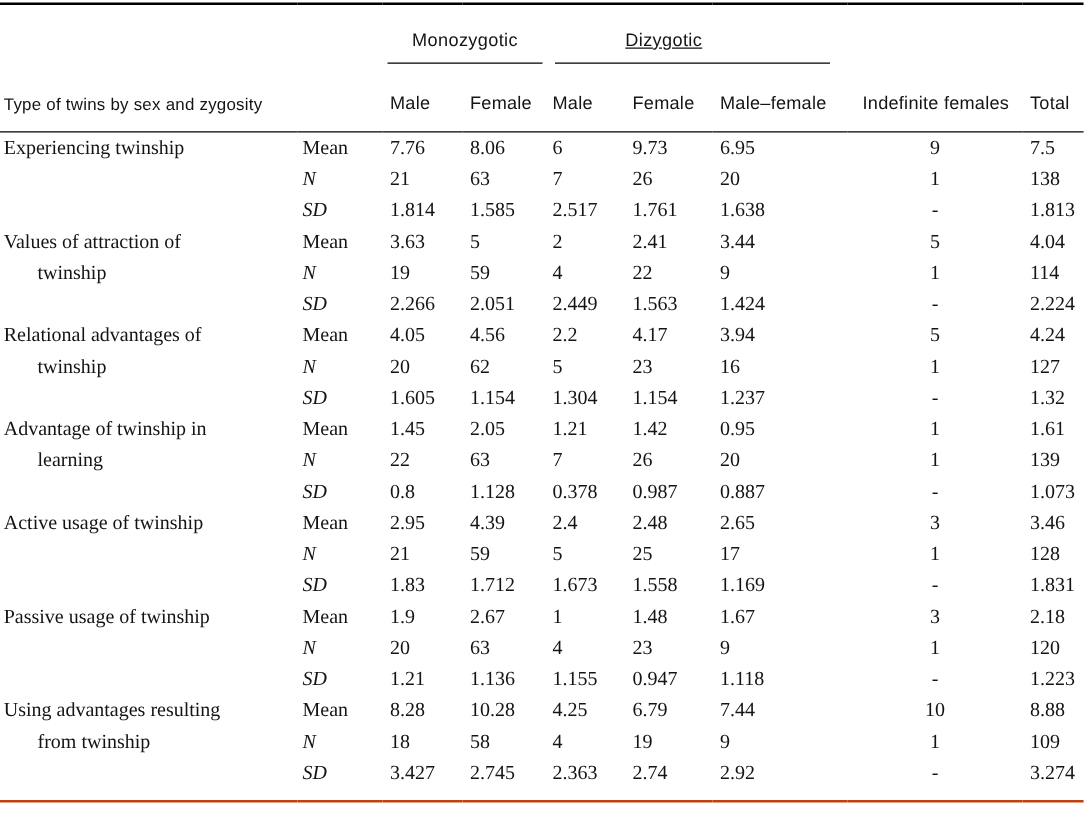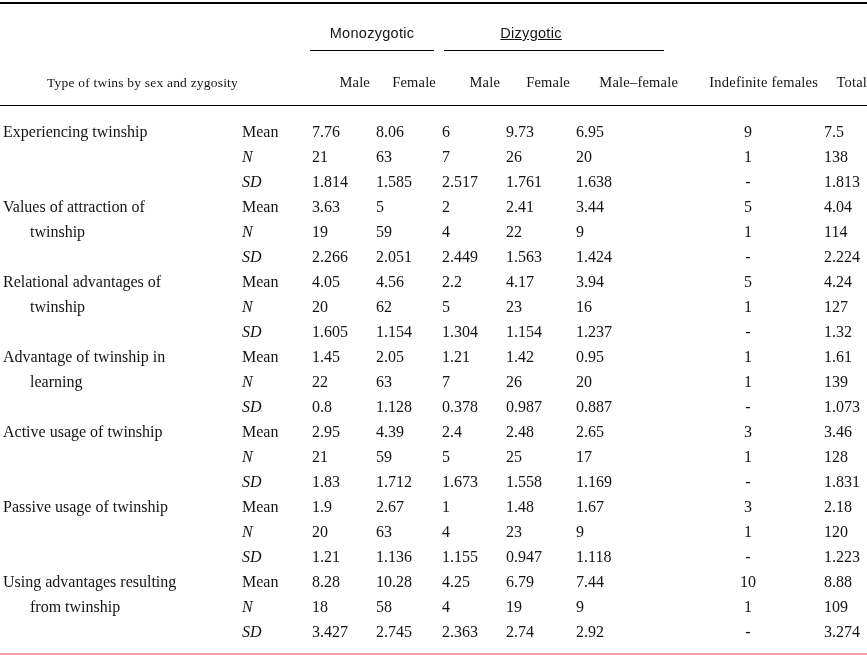--- a/index.html
+++ b/index.html
@@ -8,21 +8,21 @@
     width: 867px; height: 655px; overflow: hidden;
     font-family: "Liberation Serif", serif;
     color: #141414;
   }
   .wrap { width: 867px; padding-top: 2px; }
   table {
     width: 867px;
     border-collapse: collapse;
     table-layout: fixed;
     border-top: 2px solid #000;
-    border-bottom: 2px solid #fca5a5;
+    border-bottom: 2px solid #c2410c;
   }
   td, th { padding: 0; margin: 0; }
 
   
   .grp-row td { height: 48px; vertical-align: bottom; padding-top: 10px; }
   .grp-line {
     font-family: "Liberation Sans", sans-serif;
     font-size: 14.5px;
     letter-spacing: 0.3px;
     text-align: center;
@@ -30,39 +30,39 @@
     padding-bottom: 9px;
   }
   .grp-line.mz { margin: 0 2px 0 4px; }
   .grp-line.dz { margin: 0 14px 0 8px; padding-right: 46px; text-decoration: underline; }
 
   
   .ch-row th {
     border-bottom: 1px solid #000;
     vertical-align: bottom;
     font-weight: normal;
-    text-align: right;
-    font-family: Liberation Serif, serif;
+    text-align: left;
+    font-family: Liberation Sans, sans-serif;
     font-size: 14.5px;
     letter-spacing: 0.2px;
     padding: 14px 0 14px 6px;
     height: 54px;
   }
   .ch-row th.rowhead { font-size: 13.5px; padding-left: 3px; }
   .ch-row th.pad12 { padding-left: 12px; }
 
   
   tbody td {
     height: 25px;
     font-size: 16px;
     line-height: 25px;
     vertical-align: top;
     white-space: nowrap;
   }
-  tbody tr:first-child td { padding-top: 13px; }
+  tbody tr:first-child td { }
   tbody tr:last-child td { padding-bottom: 9px; }
   td.rowlabel { padding-left: 3px; }
   .lab-line { line-height: 25px; }
   .lab-line.indent { padding-left: 27px; }
   td.stat { padding-left: 4px; margin-left: 39px; }
   td.stat.ital { font-style: italic; }
   td.val { padding-left: 6px; }
   td.val.center { text-align: center; padding-left: 0; }
 </style>
 </head>

